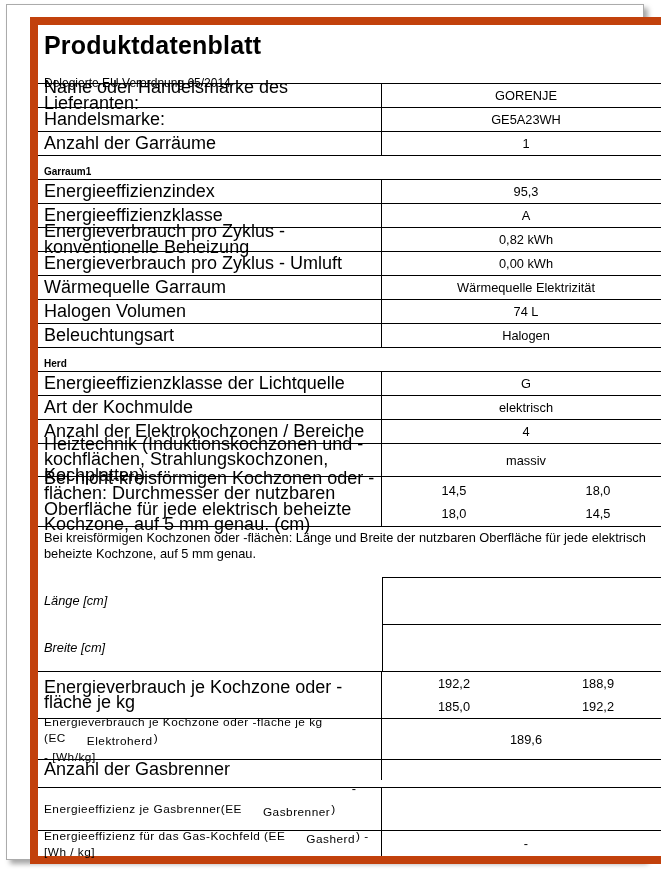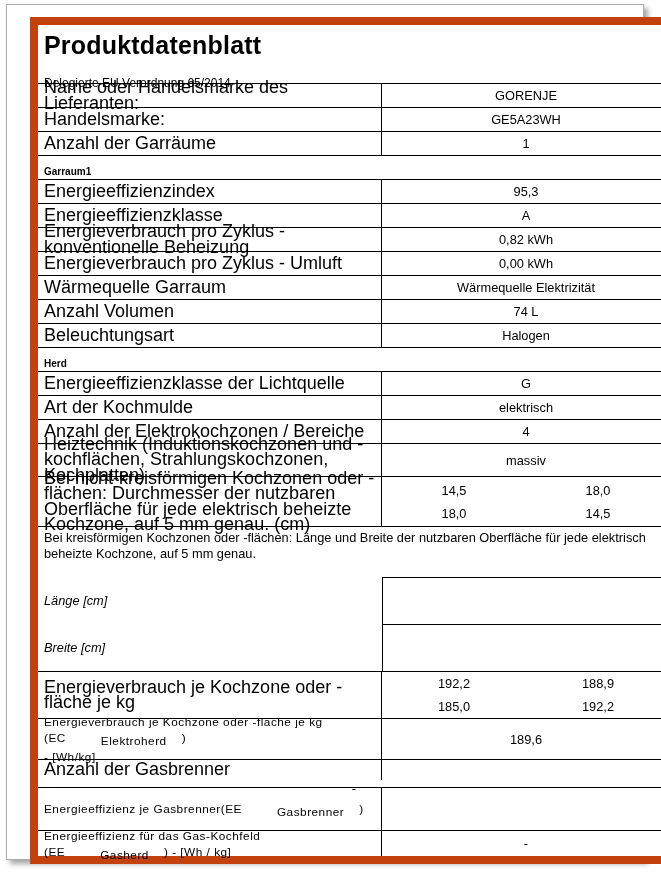--- a/index.html
+++ b/index.html
@@ -50,21 +50,21 @@
   .circ-sub { display:flex; height:94px; }
   .circ-labels { width:344px; min-width:344px; display:flex; flex-direction:column;font-style:italic; }
   .circ-label { flex:1; display:flex; align-items:center; padding:0 6px; font-size:12.8px; }
   .circ-boxes { flex:1; border-left:1px solid #000; display:flex; flex-direction:column; }
   .circ-box { flex:1; border-top:1px solid #000; }
 
   
   .alt .cl, .alt .cl * { font-size:11.8px; letter-spacing:0.5px; line-height:16px; }
   .alt .cl { display:flex; flex-direction:column; align-items:flex-start; justify-content:center; gap:3px; }
   .alt .cl .lbl-line { display:block; }
-  .subsc { font-size:8.5px; position:relative; top:3px; letter-spacing:0.3px; margin:0 15px;padding-left:20px; }
+  .subsc { font-size:8.5px; position:relative; top:3px; letter-spacing:0.3px; margin:0 1px;padding-left:20px; }
 </style>
 </head>
 <body>
 
 <div class="page">
   <div class="sheet-table">
 
     <div class="row head">
       <div class="doc-title">Produktdatenblatt</div>
       <div class="doc-subtitle">Delegierte EU Verordnung 65/2014</div>
@@ -108,21 +108,21 @@
       <div class="cl">Energieverbrauch pro Zyklus -  Umluft</div>
       <div class="cr">0,00 kWh</div>
     </div>
 
     <div class="row std">
       <div class="cl">Wärmequelle Garraum</div>
       <div class="cr">Wärmequelle Elektrizität</div>
     </div>
 
     <div class="row std">
-      <div class="cl">Anzahl Volumen</div>
+      <div class="cl">Halogen Volumen</div>
       <div class="cr">74 L</div>
     </div>
 
     <div class="row std">
       <div class="cl">Beleuchtungsart</div>
       <div class="cr">Halogen</div>
     </div>
 
     <div class="row section">
       <div class="sec-label">Herd</div>

